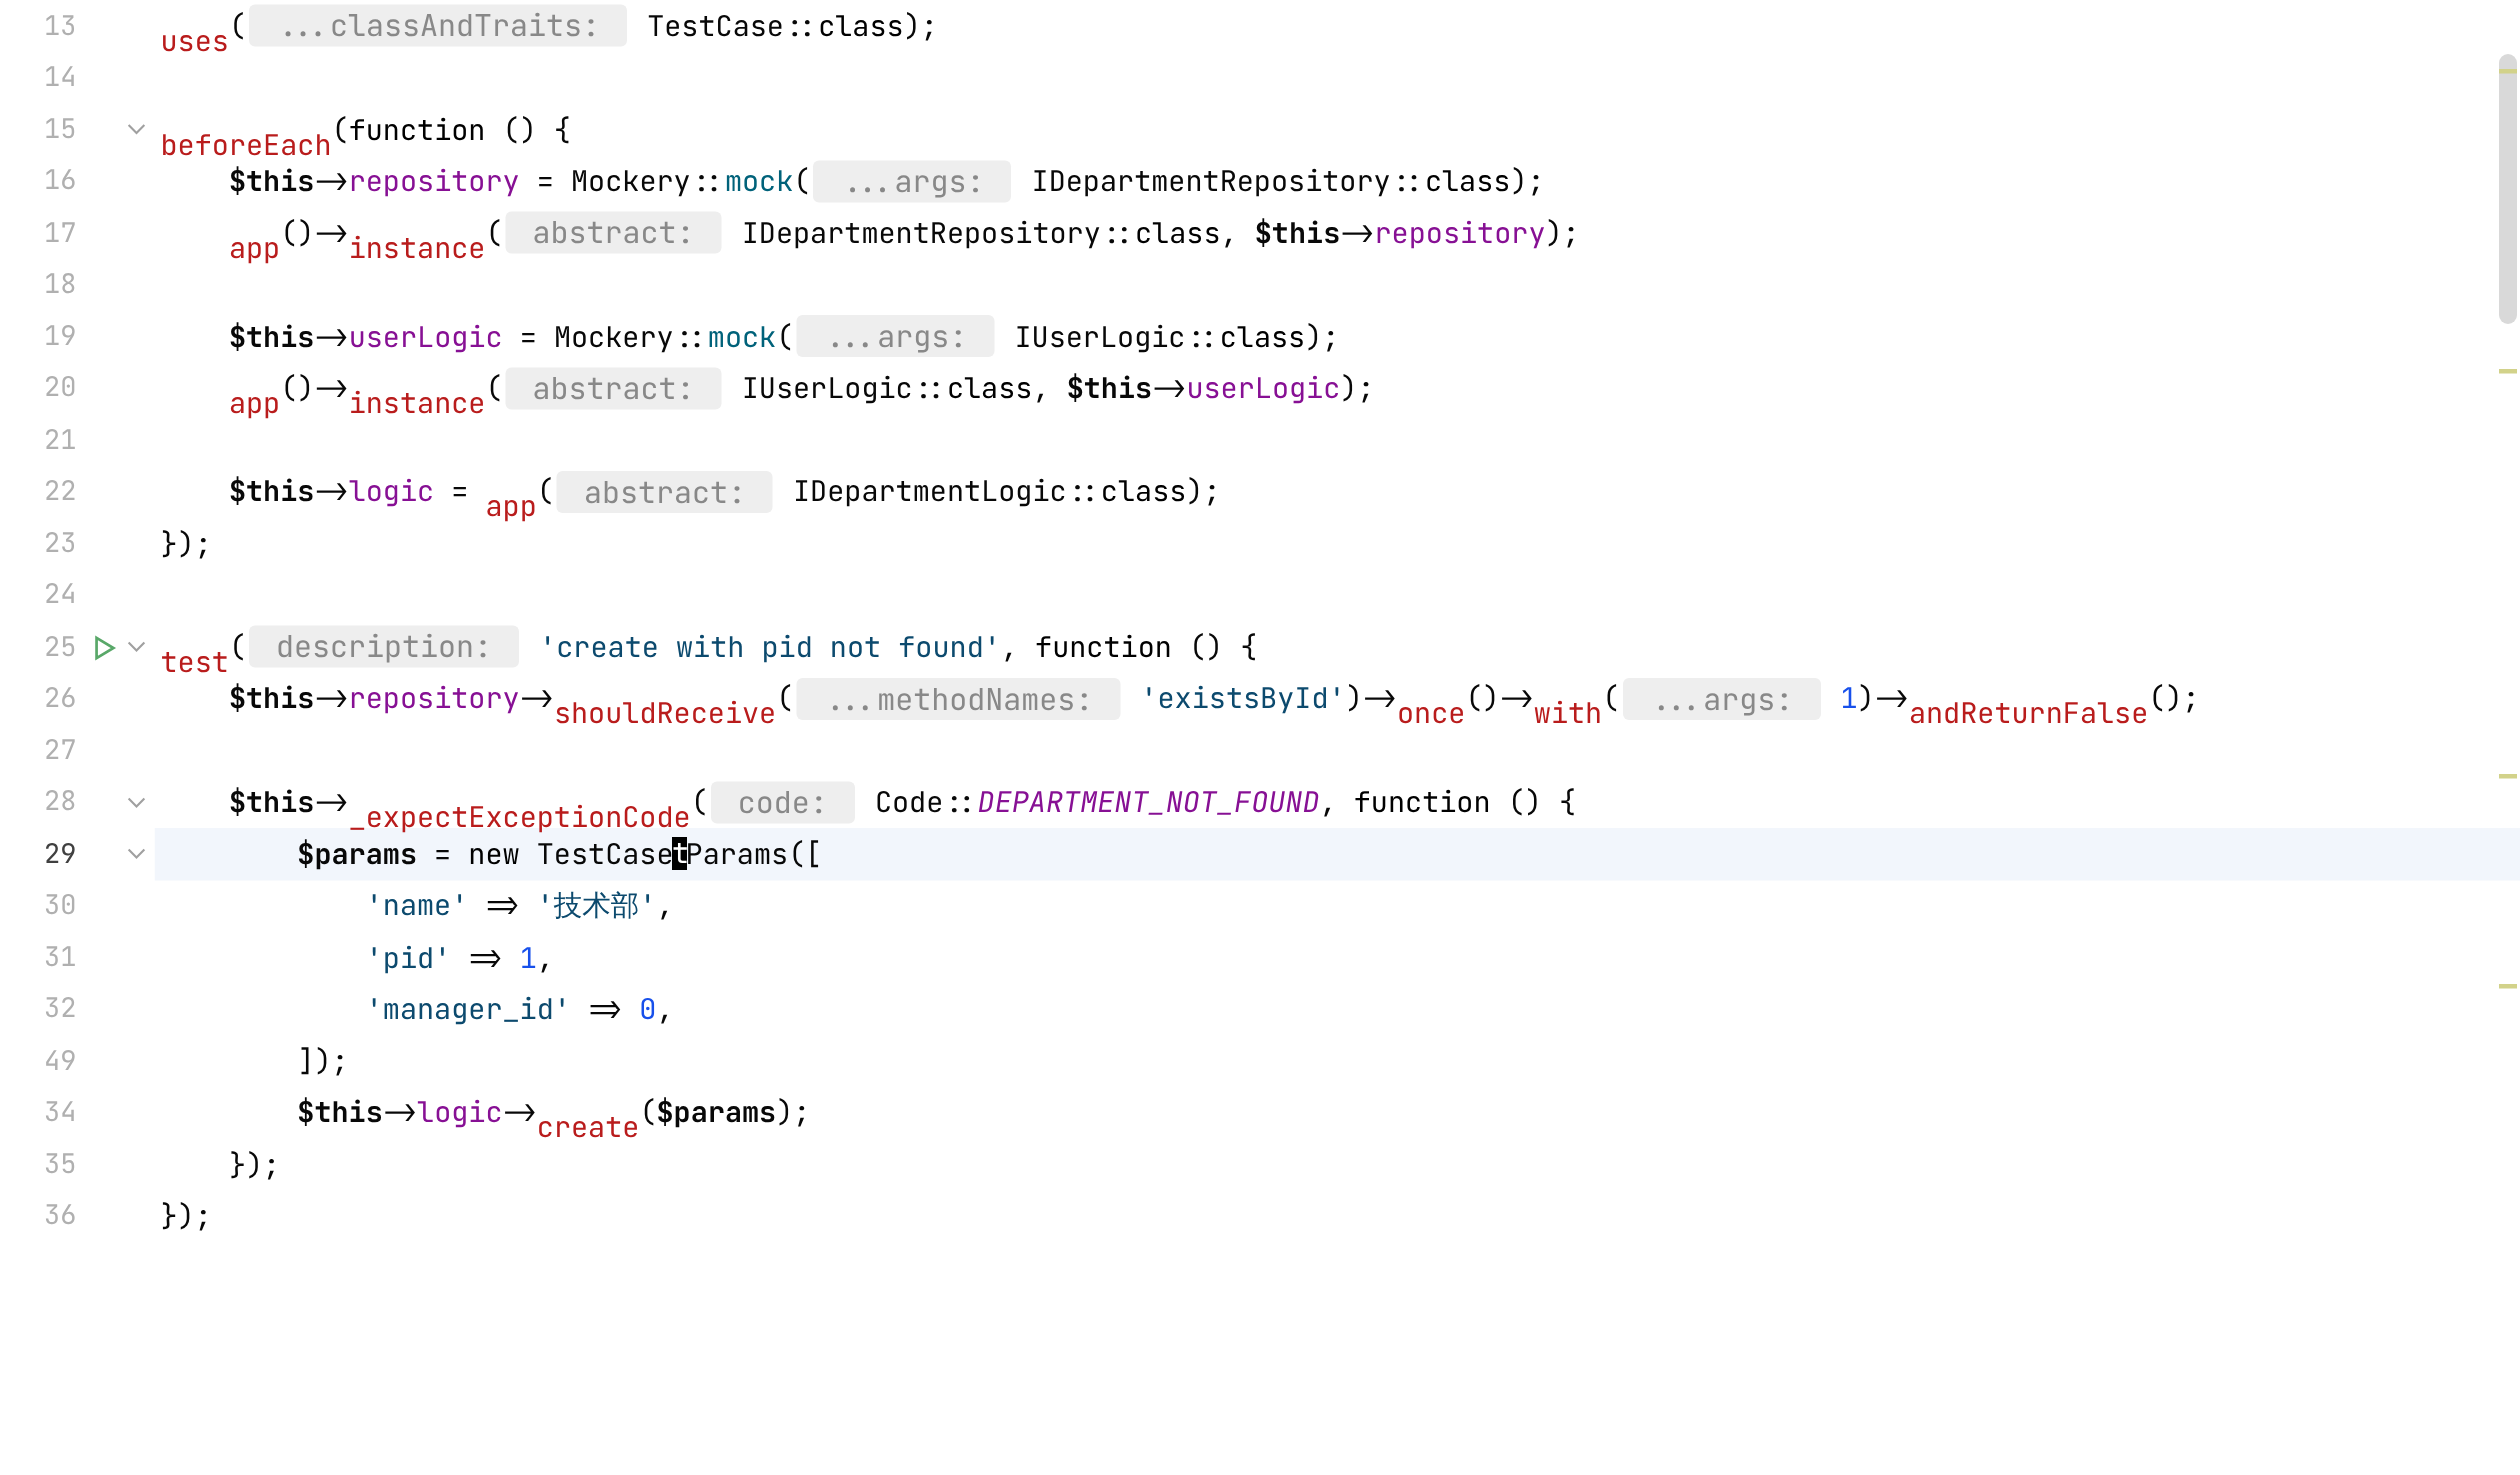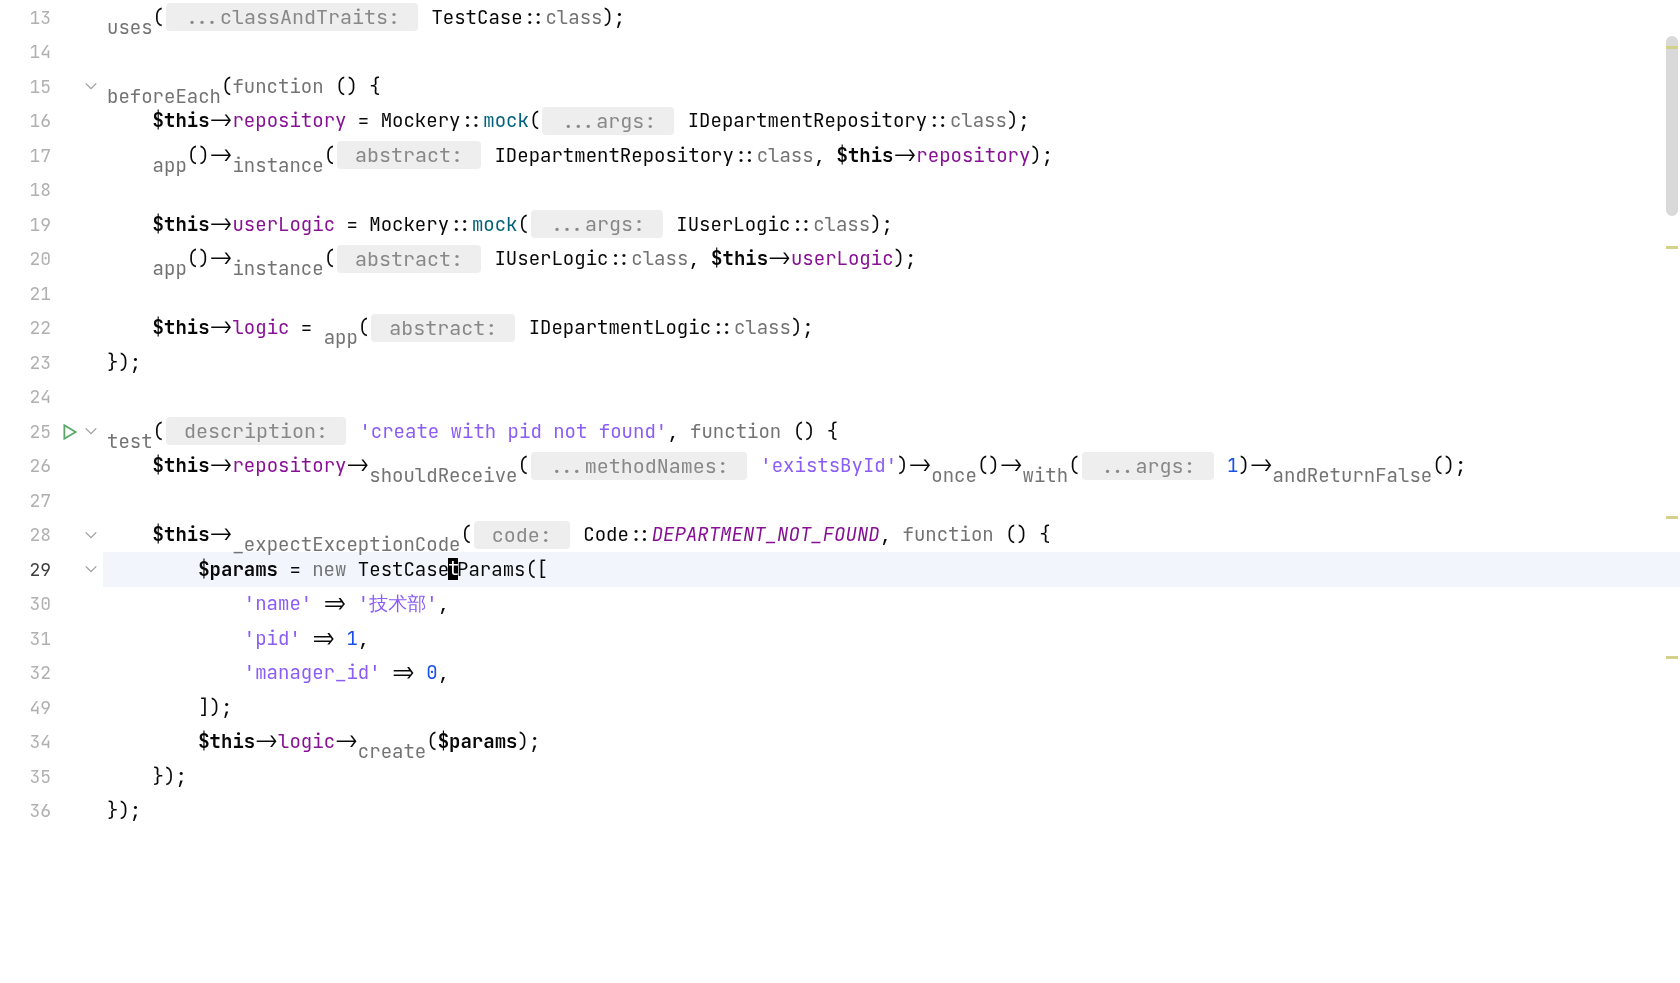--- a/index.html
+++ b/index.html
@@ -61,26 +61,26 @@
     overflow: hidden;
   }
   .code-line {
     height: 34.5px;
     display: flex;
     align-items: center;
     white-space: pre;
     padding-left: 4px;
   }
   .code-line.hl { background: #f2f6fc; }
-  .tok-kw { color: #737373; }
-  .tok-fn { color: #737373; margin-top: 20px; }
+  .tok-kw { color: #000000; }
+  .tok-fn { color: #b91c1c; margin-top: 20px; }
   .tok-fn-i { color: #00627a; }
   .tok-member { color: #871094; }
   .tok-const { color: #871094; font-style: italic; }
-  .tok-str { color: #8b5cf6; }
+  .tok-str { color: #0c4a6e; }
   .tok-num { color: #1750eb; }
   .tok-def { color: #080808; }
   .tok-var { color: #080808; font-weight: bold; }
   .hint {
     background: #eeeeee;
     color: #888888;
     padding: 1px 6px;
     border-radius: 4px;
     font-size: 20px;
     margin: 0 2px;

